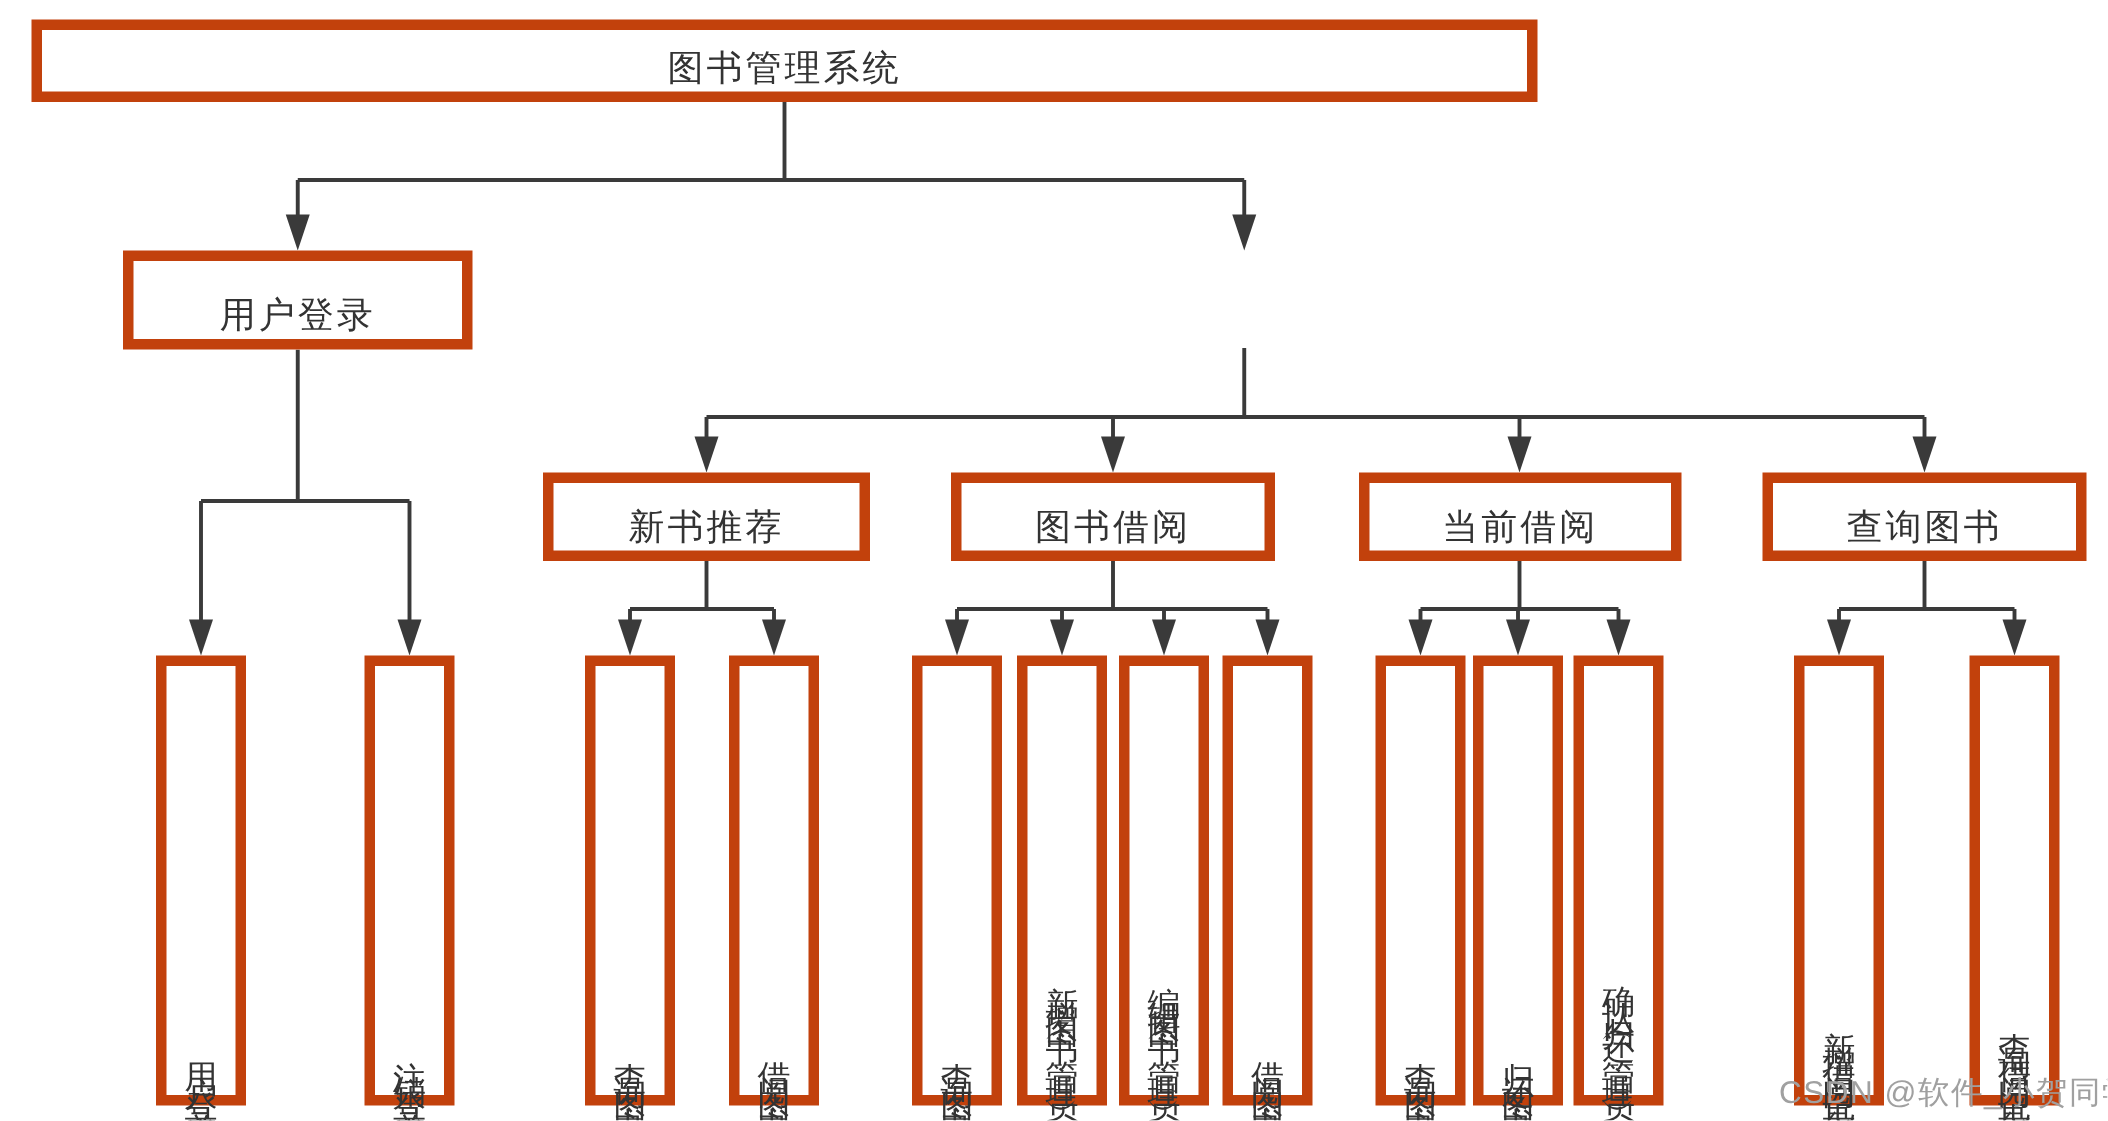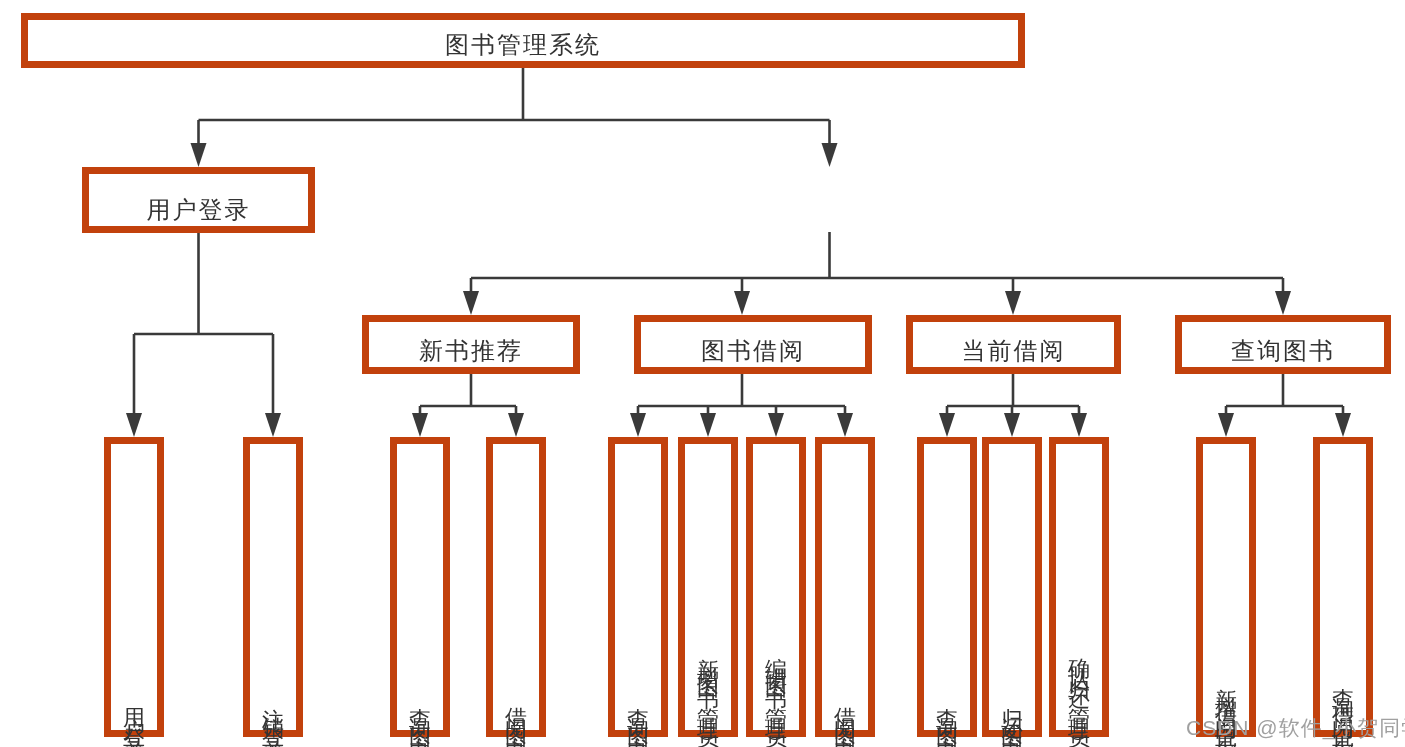--- a/index.html
+++ b/index.html
@@ -122,21 +122,21 @@
     <span class="h-label">图书管理系统</span>
   </div>
 
   <div class="box lvl2-box" style="left:82px; width:233px;">
     <span class="h-label">用户登录</span>
   </div>
 
   <div class="box lvl3-box" style="left:362px; width:218px;">
     <span class="h-label">新书推荐</span>
   </div>
-  <div class="box lvl3-box" style="left:634px; width:238px;">
+  <div class="box lvl3-box" style="left:634px; width:216px;">
     <span class="h-label">图书借阅</span>
   </div>
   <div class="box lvl3-box" style="left:906px; width:215px;">
     <span class="h-label">当前借阅</span>
   </div>
   <div class="box lvl3-box" style="left:1175px; width:216px;">
     <span class="h-label">查询图书</span>
   </div>
 
   <div class="box leaf" style="left:104px;">

